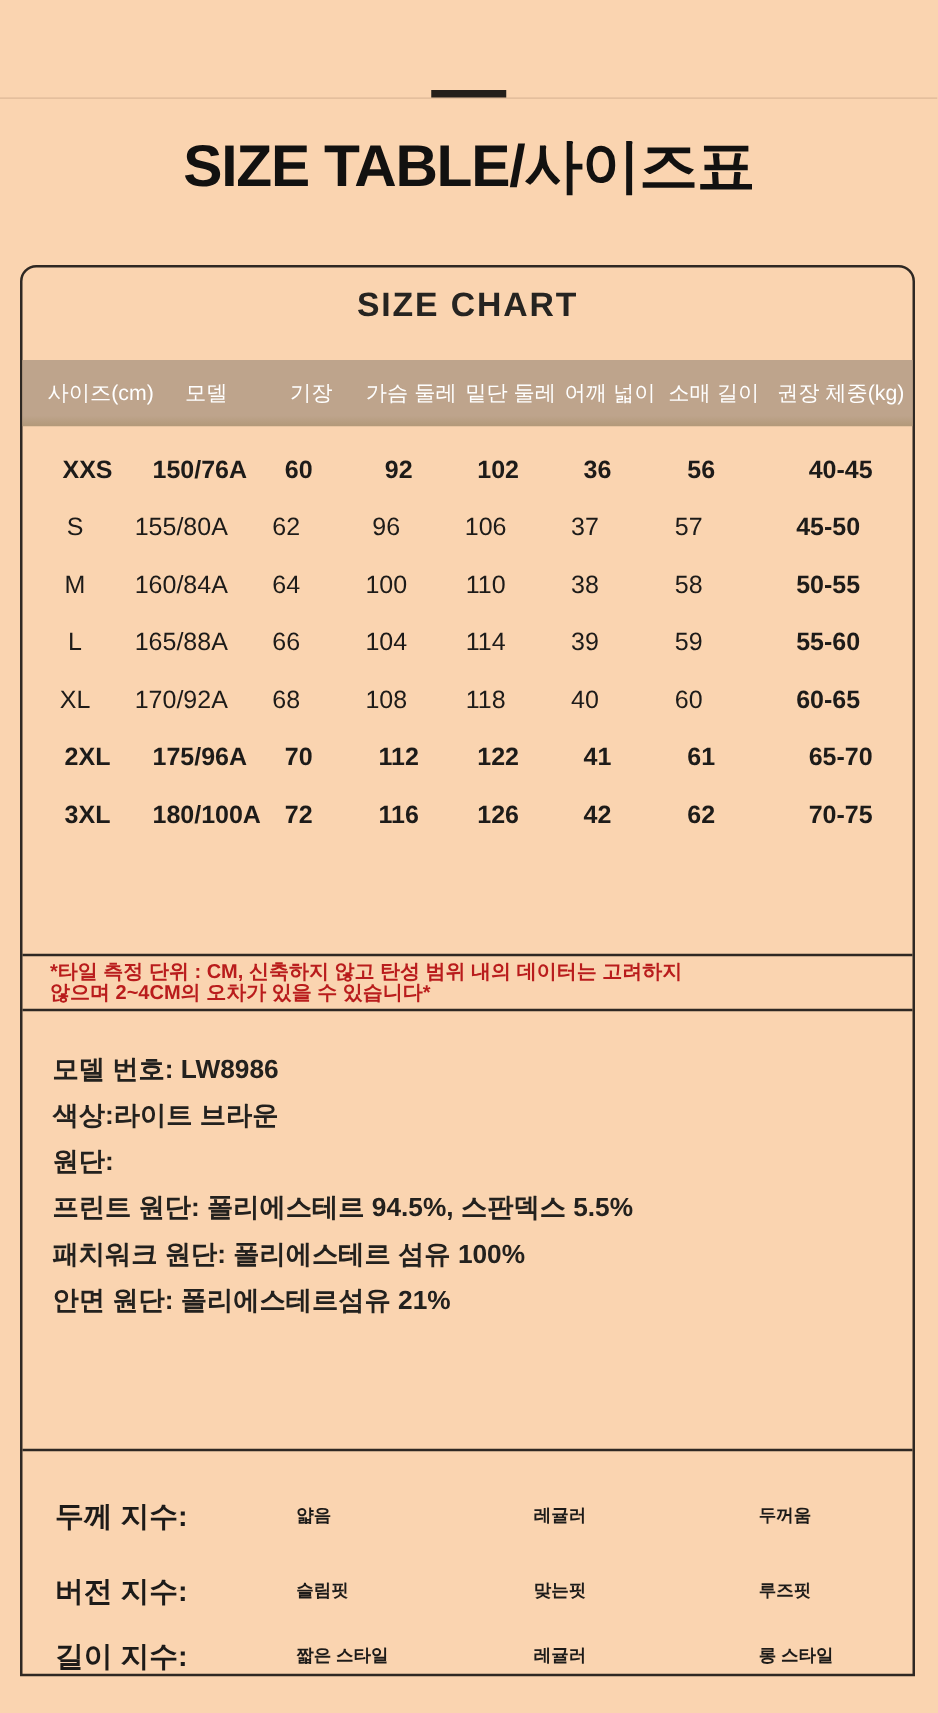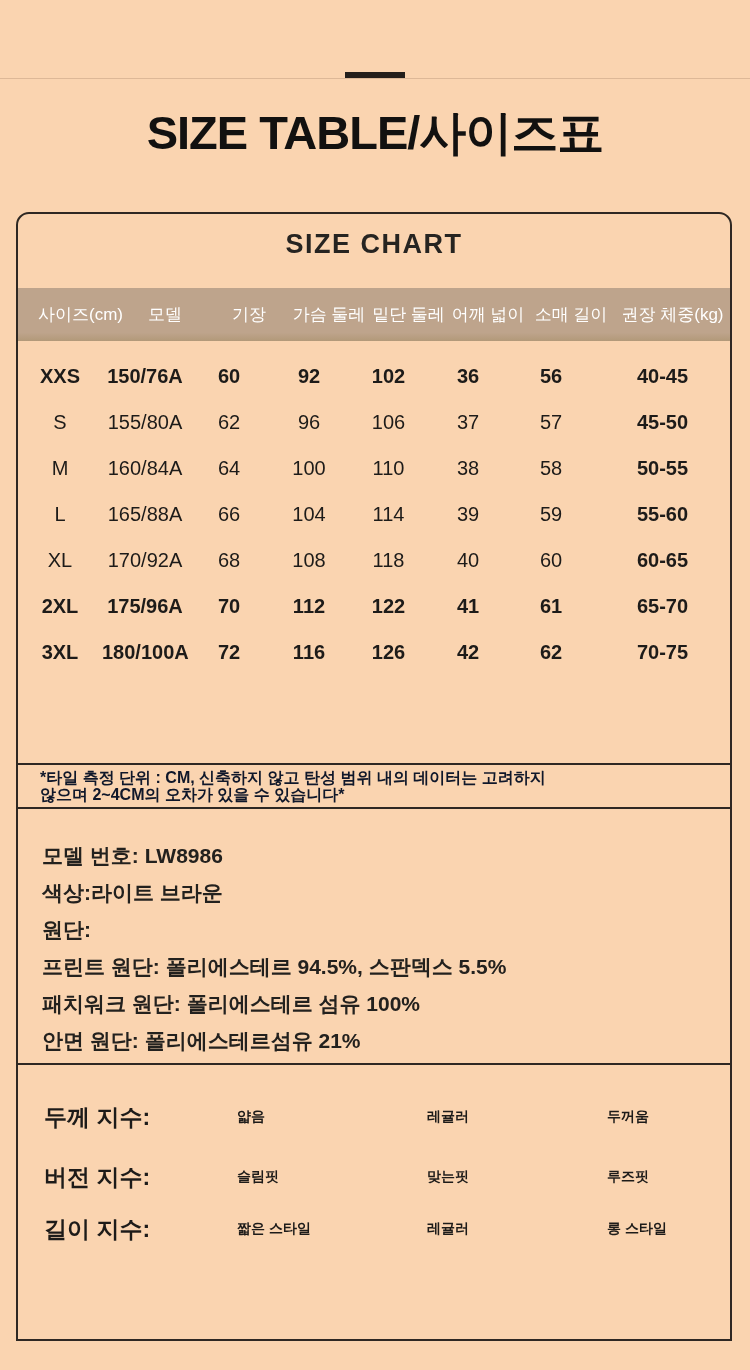--- a/index.html
+++ b/index.html
@@ -68,47 +68,47 @@
     height: 53px;
     background: linear-gradient(#BEA48C, #BEA48C 84%, #B29979);
     color: #ffffff;
     font-size: 17px;
     padding-left: 20px;
   }
   .tbl-head .cell { text-align: center; white-space: nowrap; }
   .tbl-body { margin-top: 12px; }
   .tbl-row { height: 46px; font-size: 20px; }
   .cell { text-align: center; white-space: nowrap; }
-  .bold-row .cell { font-weight: bold; }
+  .bold-row .cell { font-weight: bold; padding-left: 20px; }
   .cell.col-weight { font-weight: bold; }
 
   .tip {
     margin-top: 16px;
     text-align: center;
     font-size: 18px;
     font-weight: bold;
     line-height: 23px;
     color: #22201d;
     white-space: nowrap;
   }
 
   
   .sec-note {
     height: 44px;
     padding: 4px 0 0 22px;
     font-size: 16px;
     font-weight: 600;
     line-height: 17px;
-    color: #0f172a;
+    color: #b91c1c;
     white-space: nowrap;
   }
 
   
   .sec-product {
-    height: 256px;
+    height: 352px;
     padding: 28px 0 0 24px;
   }
   .product-line {
     font-size: 21px;
     font-weight: bold;
     line-height: 37px;
     color: #23211e;
     white-space: nowrap;
   }
 

